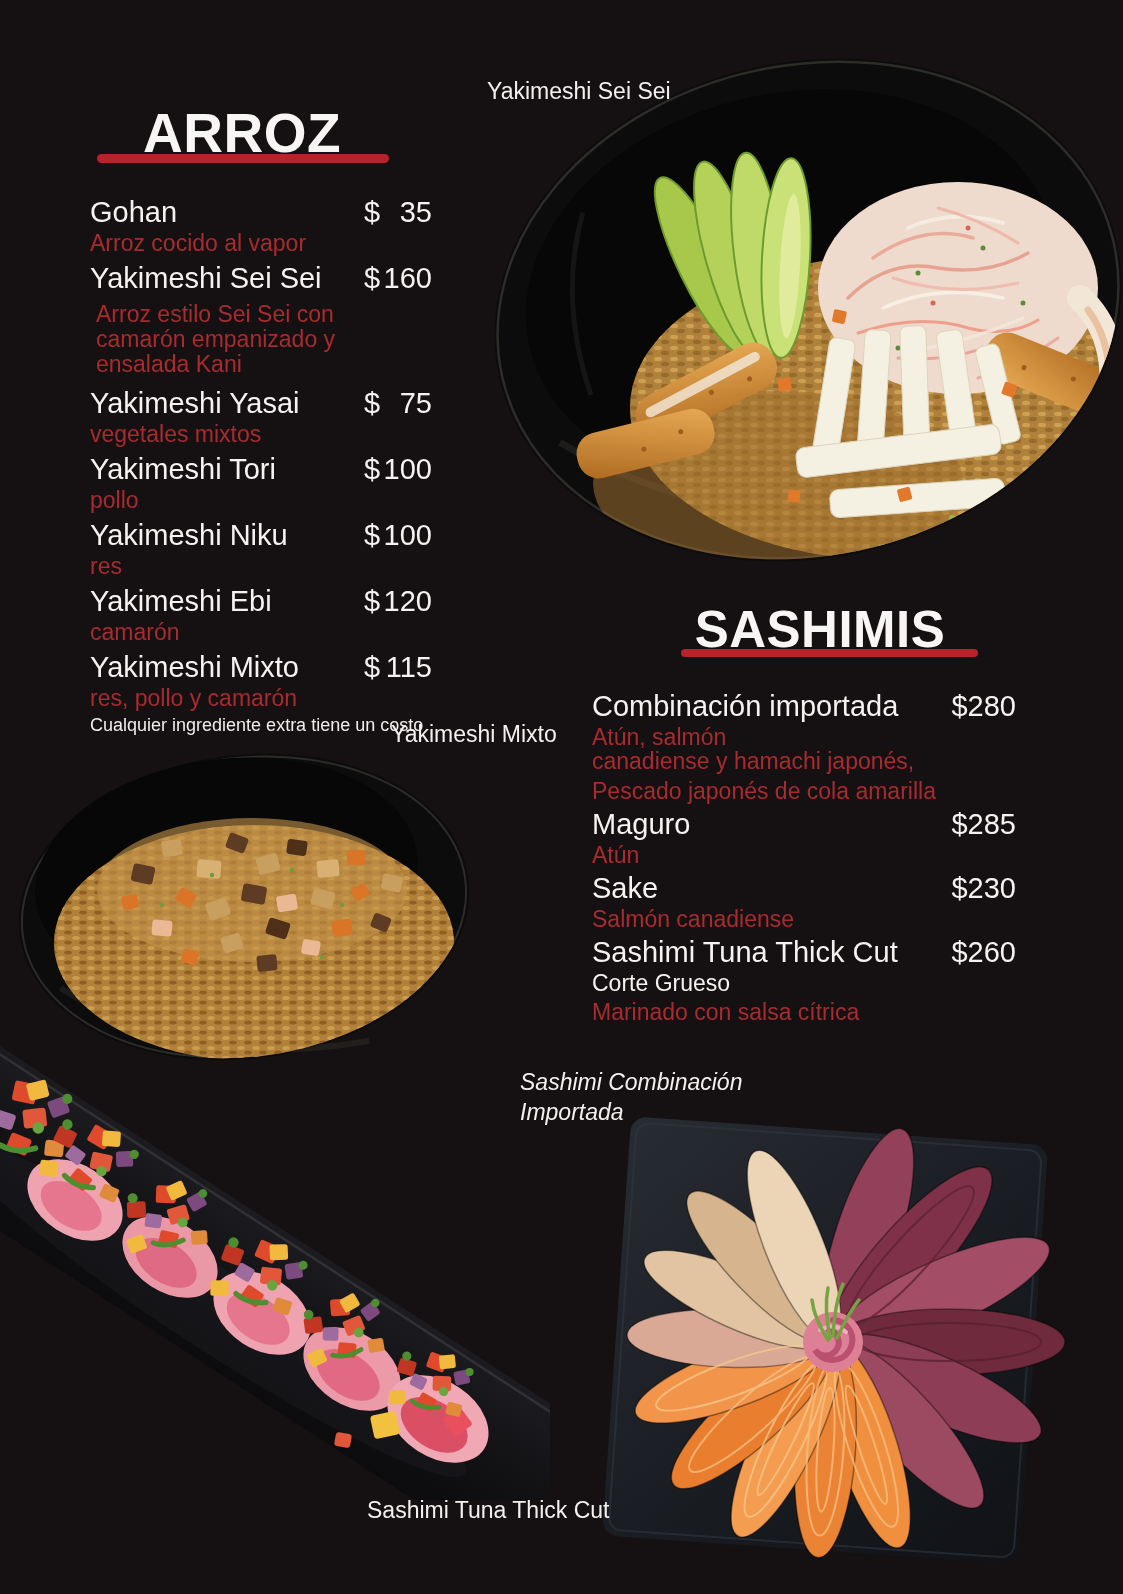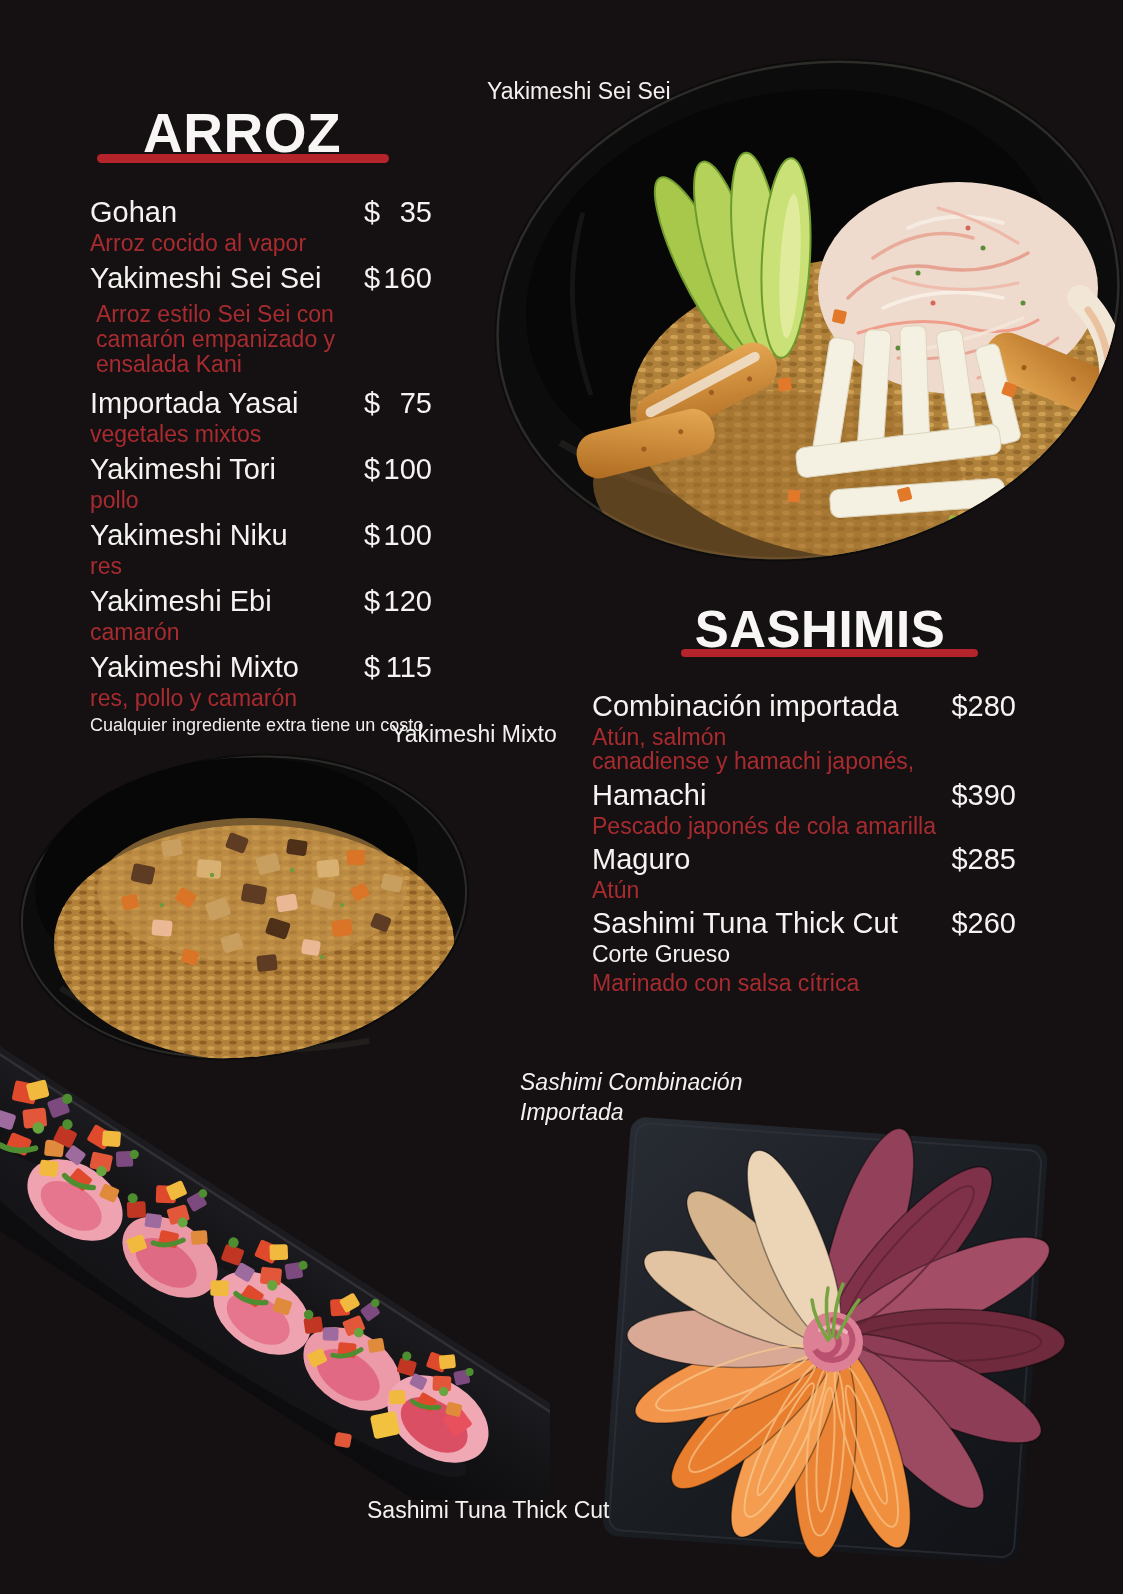--- a/index.html
+++ b/index.html
@@ -402,21 +402,21 @@
       </div>
       <div class="desc-block">
         <div>Arroz estilo Sei Sei con</div>
         <div>camarón empanizado y</div>
         <div>ensalada Kani</div>
       </div>
     </div>
 
     <div class="mi">
       <div class="mi-row">
-        <span class="mi-name">Importada Yasai</span>
+        <span class="mi-name">Yakimeshi Yasai</span>
         <span class="price-a">
             <span class="cur">$</span>
             <span class="num">75</span>
           </span>
       </div>
       <div class="mi-desc">vegetales mixtos</div>
     </div>
 
     <div class="mi">
       <div class="mi-row">
@@ -474,35 +474,38 @@
         <span class="mi-name">Combinación importada</span>
         <span class="price-s">$280</span>
       </div>
       <div class="desc-block">
         <div>Atún, salmón</div>
         <div>canadiense y hamachi japonés,</div>
       </div>
     </div>
 
     <div class="mi">
-      <div class="mi-row">
-        <span class="mi-name">Hamachi</span>
-        <span class="price-s">$390</span>
-      </div>
       <div class="mi-desc">Pescado japonés de cola amarilla</div>
     </div>
 
     <div class="mi">
       <div class="mi-row">
         <span class="mi-name">Maguro</span>
         <span class="price-s">$285</span>
       </div>
       <div class="mi-desc">Atún</div>
     </div>
 
+    <div class="mi">
+      <div class="mi-row">
+        <span class="mi-name">Sake</span>
+        <span class="price-s">$230</span>
+      </div>
+      <div class="mi-desc">Salmón canadiense</div>
+    </div>
 
     <div class="mi">
       <div class="mi-row">
         <span class="mi-name">Sashimi Tuna Thick Cut</span>
         <span class="price-s">$260</span>
       </div>
       <div class="mi-desc white tight">Corte Grueso</div>
       <div class="mi-desc">Marinado con salsa cítrica</div>
     </div>
   </div>

